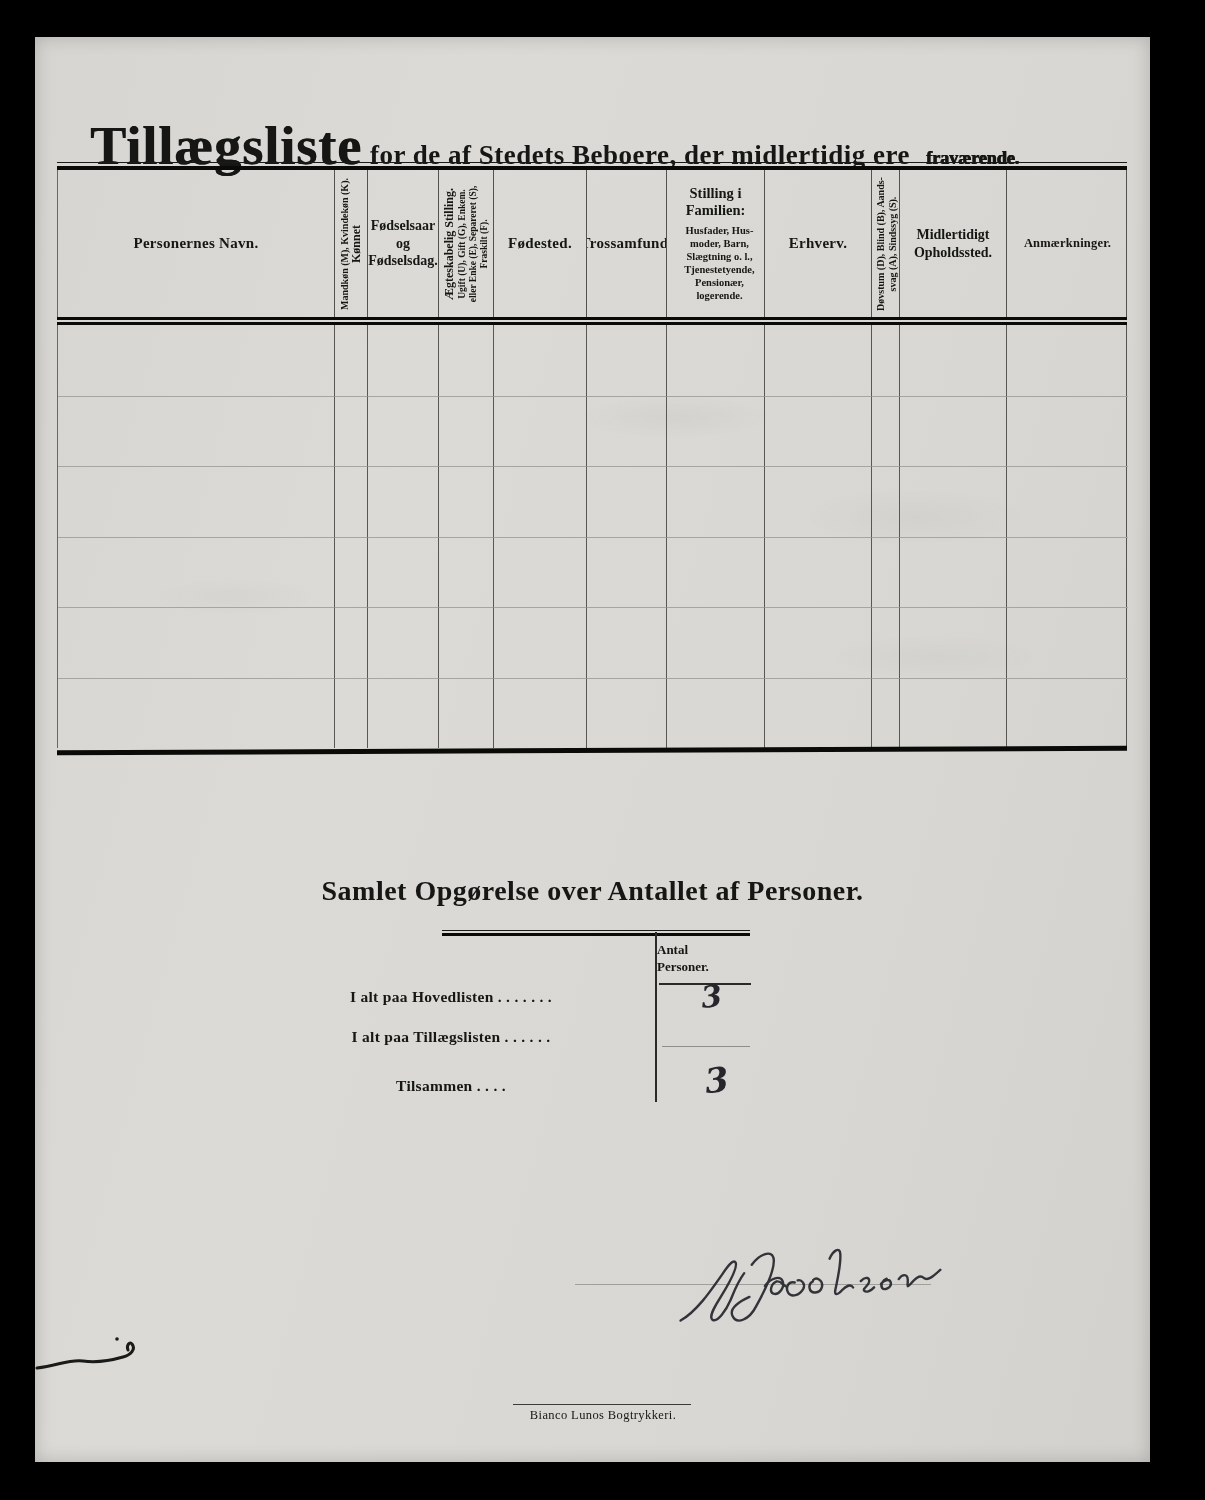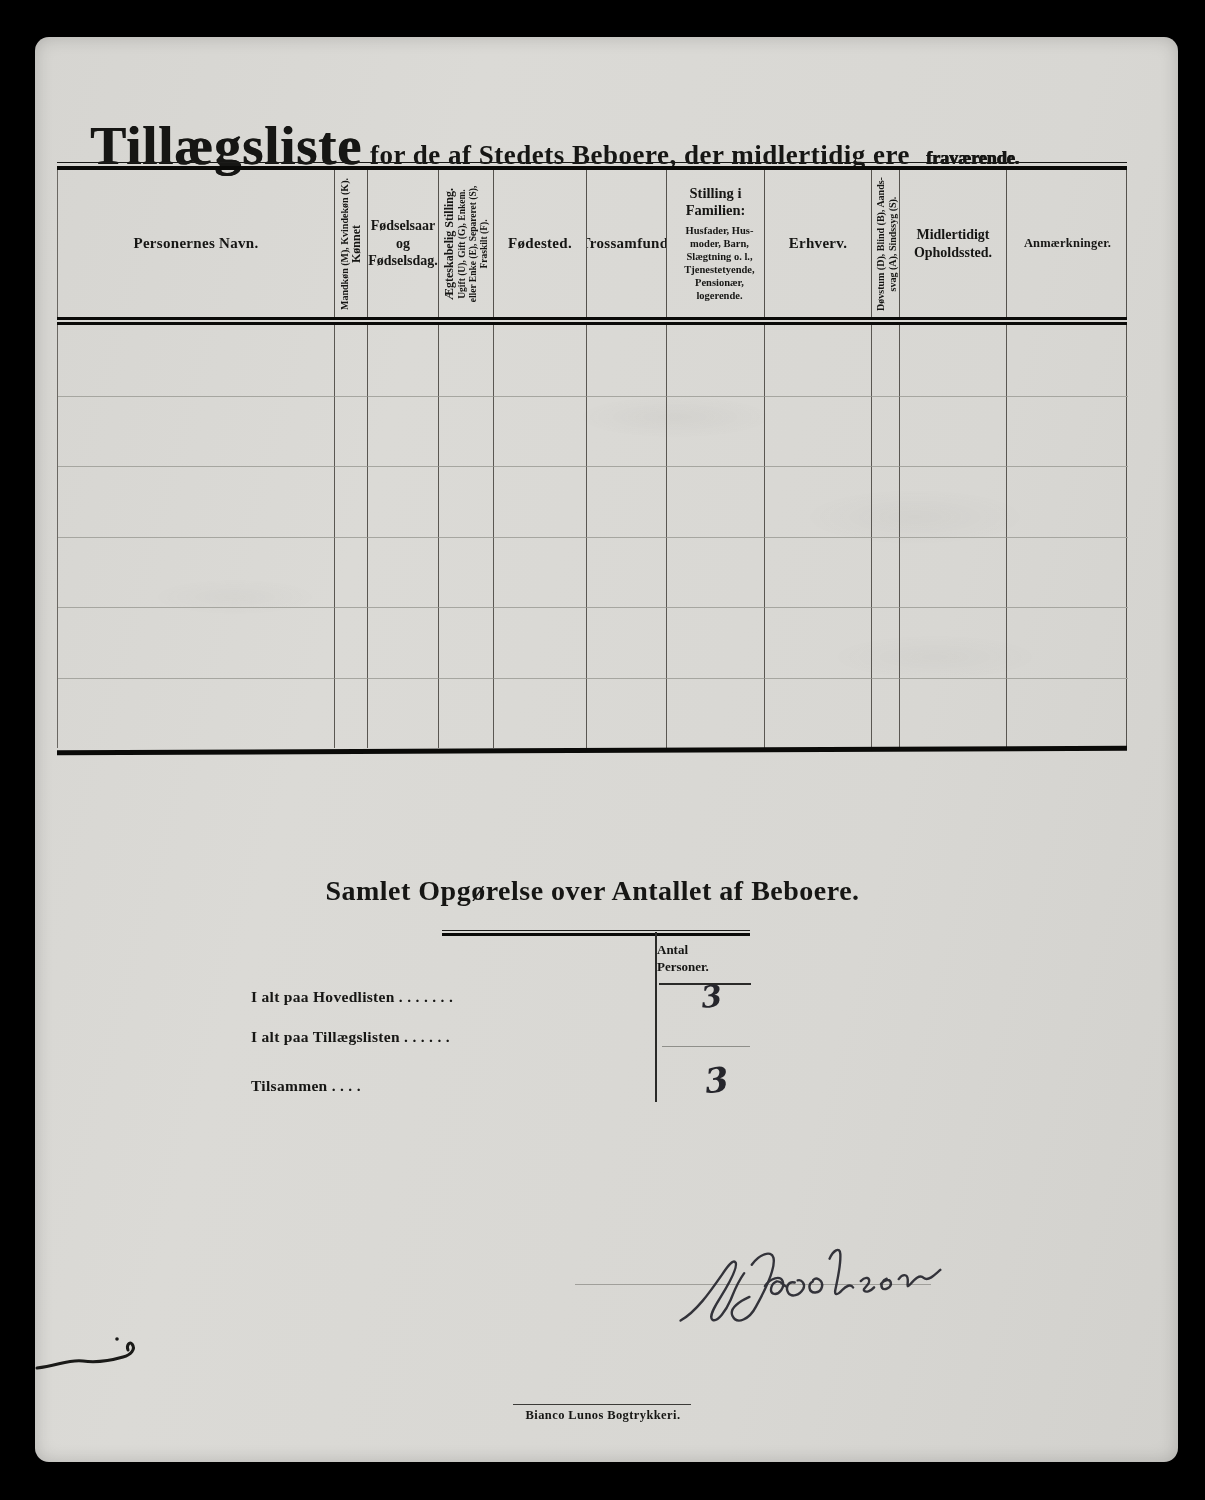--- a/index.html
+++ b/index.html
@@ -1,20 +1,20 @@
 <!DOCTYPE html>
 <html><head>
 <meta charset="utf-8">
 <style>
   html,body{margin:0;padding:0;background:#000;}
   .stage{position:relative;width:1205px;height:1500px;background:#000;overflow:hidden;
          font-family:"Liberation Serif","DejaVu Serif",serif;color:#161614;}
   .paper{position:absolute;left:35px;top:37px;width:1115px;height:1425px;
          background:linear-gradient(105deg,#d6d5d1 0%,#dbdad6 30%,#d8d7d3 70%,#d2d1cd 100%);
-         border-radius:14px;box-shadow:inset 0 0 18px rgba(0,0,0,.18);padding-left:28px;}
+         border-radius:0;box-shadow:inset 0 0 18px rgba(0,0,0,.18);}
   .smudges{position:absolute;inset:0;pointer-events:none;opacity:.5;background:
      radial-gradient(140px 30px at 640px 380px, rgba(90,90,88,.10), transparent 70%),
      radial-gradient(160px 40px at 880px 480px, rgba(90,90,88,.09), transparent 70%),
      radial-gradient(120px 26px at 200px 560px, rgba(90,90,88,.07), transparent 70%),
      radial-gradient(150px 32px at 900px 620px, rgba(90,90,88,.08), transparent 70%);}
 
   
   .title-row{position:absolute;left:55px;top:78px;width:1040px;display:flex;align-items:baseline;}
   .title-main{font-size:54px;font-weight:bold;letter-spacing:1px;white-space:nowrap;
               text-shadow:.6px 0 0 #161614;}
@@ -54,41 +54,41 @@
   .bcell.rt{border-top:1px solid #a6a6a0;}
 
   
   .sum-head{position:absolute;left:0;top:838px;width:1115px;text-align:center;
             font-size:28px;font-weight:bold;letter-spacing:.5px;}
   .sum-rule{position:absolute;left:407px;top:893px;width:308px;}
   .sum-vline{position:absolute;left:620px;top:895px;width:2px;height:170px;background:#2a2a28;}
   .sum-antal{position:absolute;left:622px;top:905px;width:94px;text-align:left;
              font-size:13px;font-weight:bold;line-height:1.3;white-space:pre-line;}
   .sum-antal-rule{position:absolute;left:624px;top:946px;width:92px;height:2px;background:#2a2a28;}
-  .sum-label{position:absolute;width:400px;text-align:left;font-size:15.5px;font-weight:bold;
+  .sum-label{position:absolute;width:400px;text-align:center;font-size:15.5px;font-weight:bold;
              letter-spacing:.3px;}
   .lab-hoved{left:216px;top:951px;}
   .lab-till{left:216px;top:991px;}
   .lab-tils{left:216px;top:1040px;}
   .sum-faint{position:absolute;left:627px;top:1009px;width:88px;height:1px;background:#8f8f8a;}
   .hand-num{position:absolute;font-family:"DejaVu Serif","Liberation Serif",serif;
             font-style:italic;font-weight:bold;color:#26262c;transform:rotate(-6deg);}
   .num1{left:666px;top:942px;font-size:30px;}
   .num2{left:670px;top:1023px;font-size:34px;}
 
   
   .sig-caption{position:absolute;left:400px;top:1161px;width:640px;text-align:center;
                font-size:15px;font-weight:bold;letter-spacing:.3px;}
   .sig-line{position:absolute;left:540px;top:1247px;width:356px;height:1px;background:#a09f9a;}
   .sig-svg{position:absolute;left:630px;top:1185px;}
 
   
   .foot-line{position:absolute;left:478px;top:1367px;width:178px;height:1px;background:#3c3b38;}
   .foot-text{position:absolute;left:418px;top:1371px;width:300px;text-align:center;
-             font-size:12.5px;font-weight:bold;letter-spacing:.4px;}
+             font-size:12.5px;font-weight:normal;letter-spacing:.4px;}
 
   .squiggle-svg{position:absolute;left:0px;top:1295px;}
 </style>
 </head>
 <body>
 
 <div class="stage">
   <div class="paper">
     <div class="smudges"></div>
 
@@ -231,21 +231,21 @@
           <div class="bcell bl rt"></div>
           <div class="bcell bl rt"></div>
           <div class="bcell bl rt"></div>
           <div class="bcell bl rt"></div>
           <div class="bcell bl rt"></div>
         </div>
 
       <div class="rule-bottom"></div>
     </div>
 
-    <div class="sum-head">Samlet Opgørelse over Antallet af Beboere.</div>
+    <div class="sum-head">Samlet Opgørelse over Antallet af Personer.</div>
     <div class="sum-rule">
       <div class="rule-thin"></div>
         <div class="gap2"></div>
         <div class="rule-thick3"></div>
     </div>
     <div class="sum-vline"></div>
     <div class="sum-antal">Antal
 Personer.</div>
     <div class="sum-antal-rule"></div>
 

